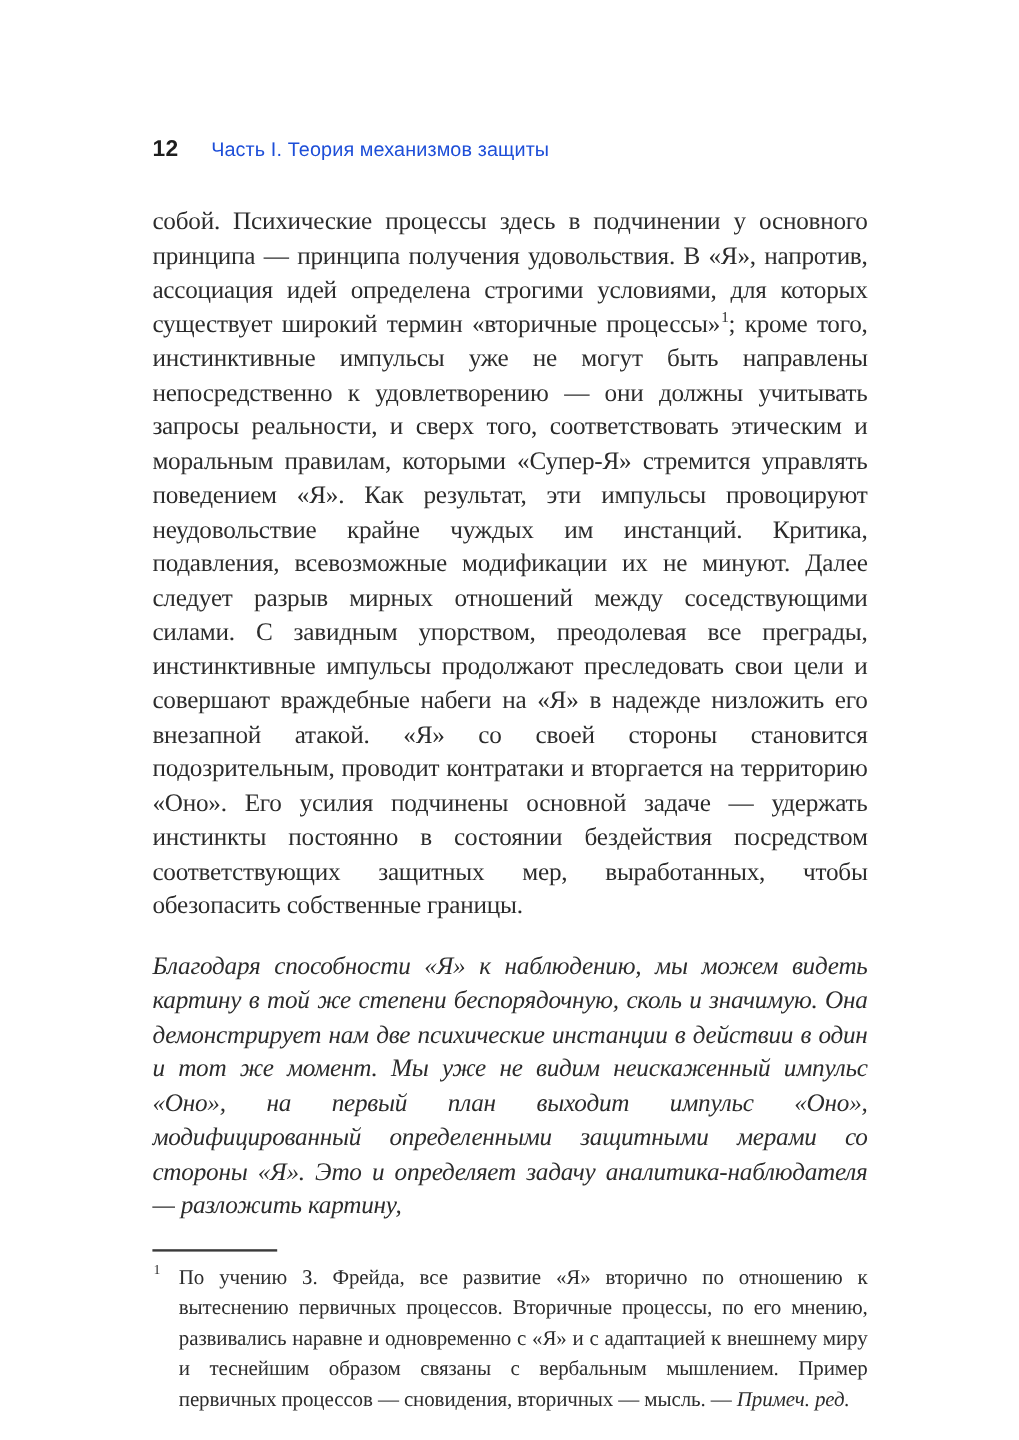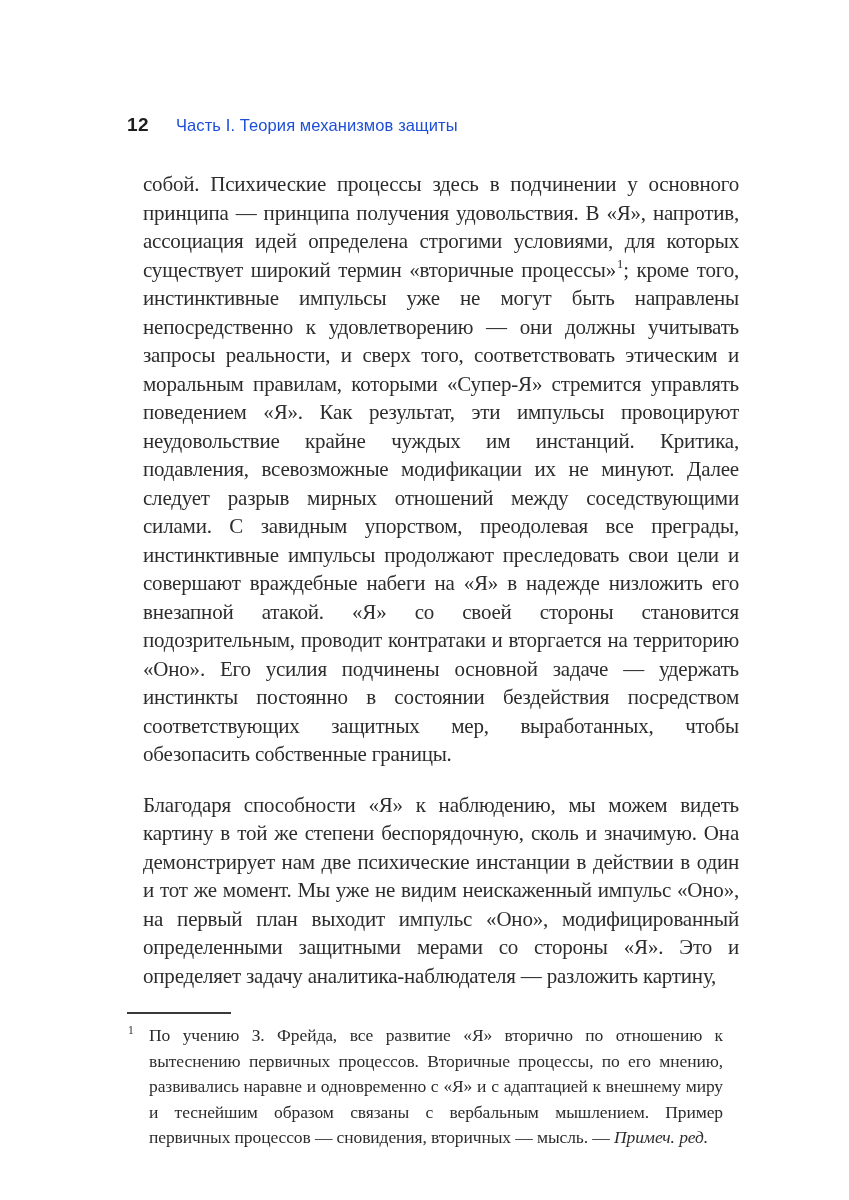--- a/index.html
+++ b/index.html
@@ -42,27 +42,27 @@
   }
   .body-text {
     width: 596px;
     min-height: 772px;
     font-family: "Liberation Serif", serif;
     font-size: 21px;
     line-height: 28.5px;
     color: #2c2c2c;
     text-align: justify;
     letter-spacing: -0.2px;
-    margin-left: 16px;
   }
   .para {
     margin: 0;
   }
   .para + .para {
     margin-top: 22px;
+    font-style: italic;
   }
   .fn-ref {
     font-size: 12.5px;
     position: relative;
     top: -1px;
     margin-left: 1px;
     vertical-align: super;
     line-height: 0;
   }
   .footnote-block {

